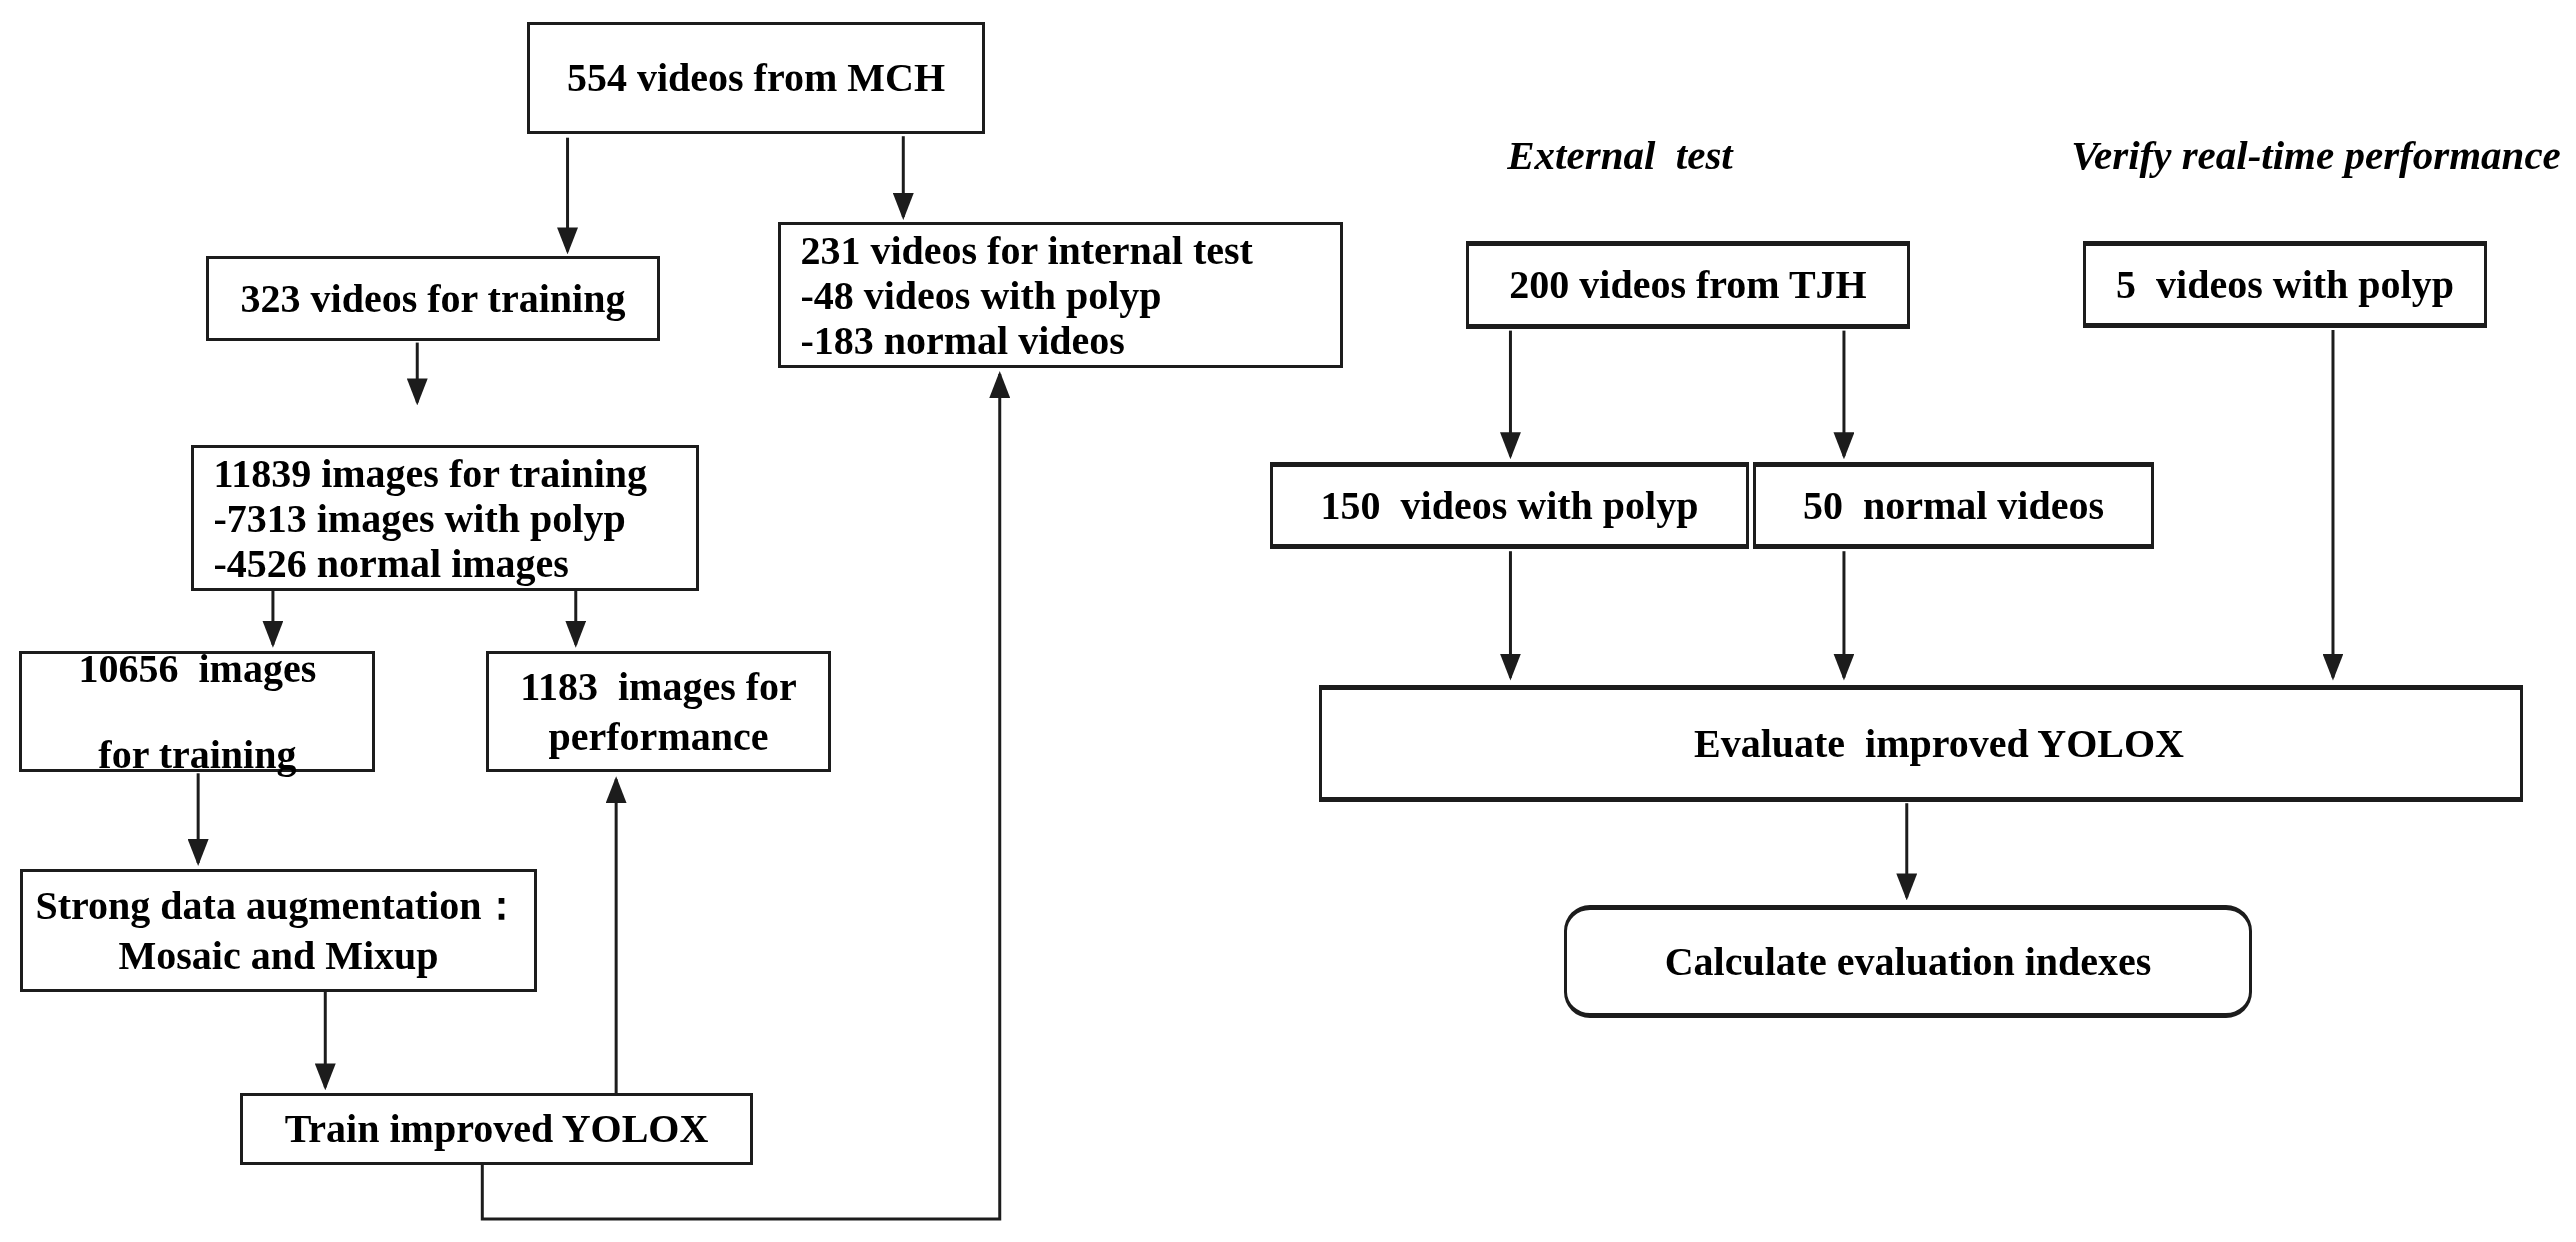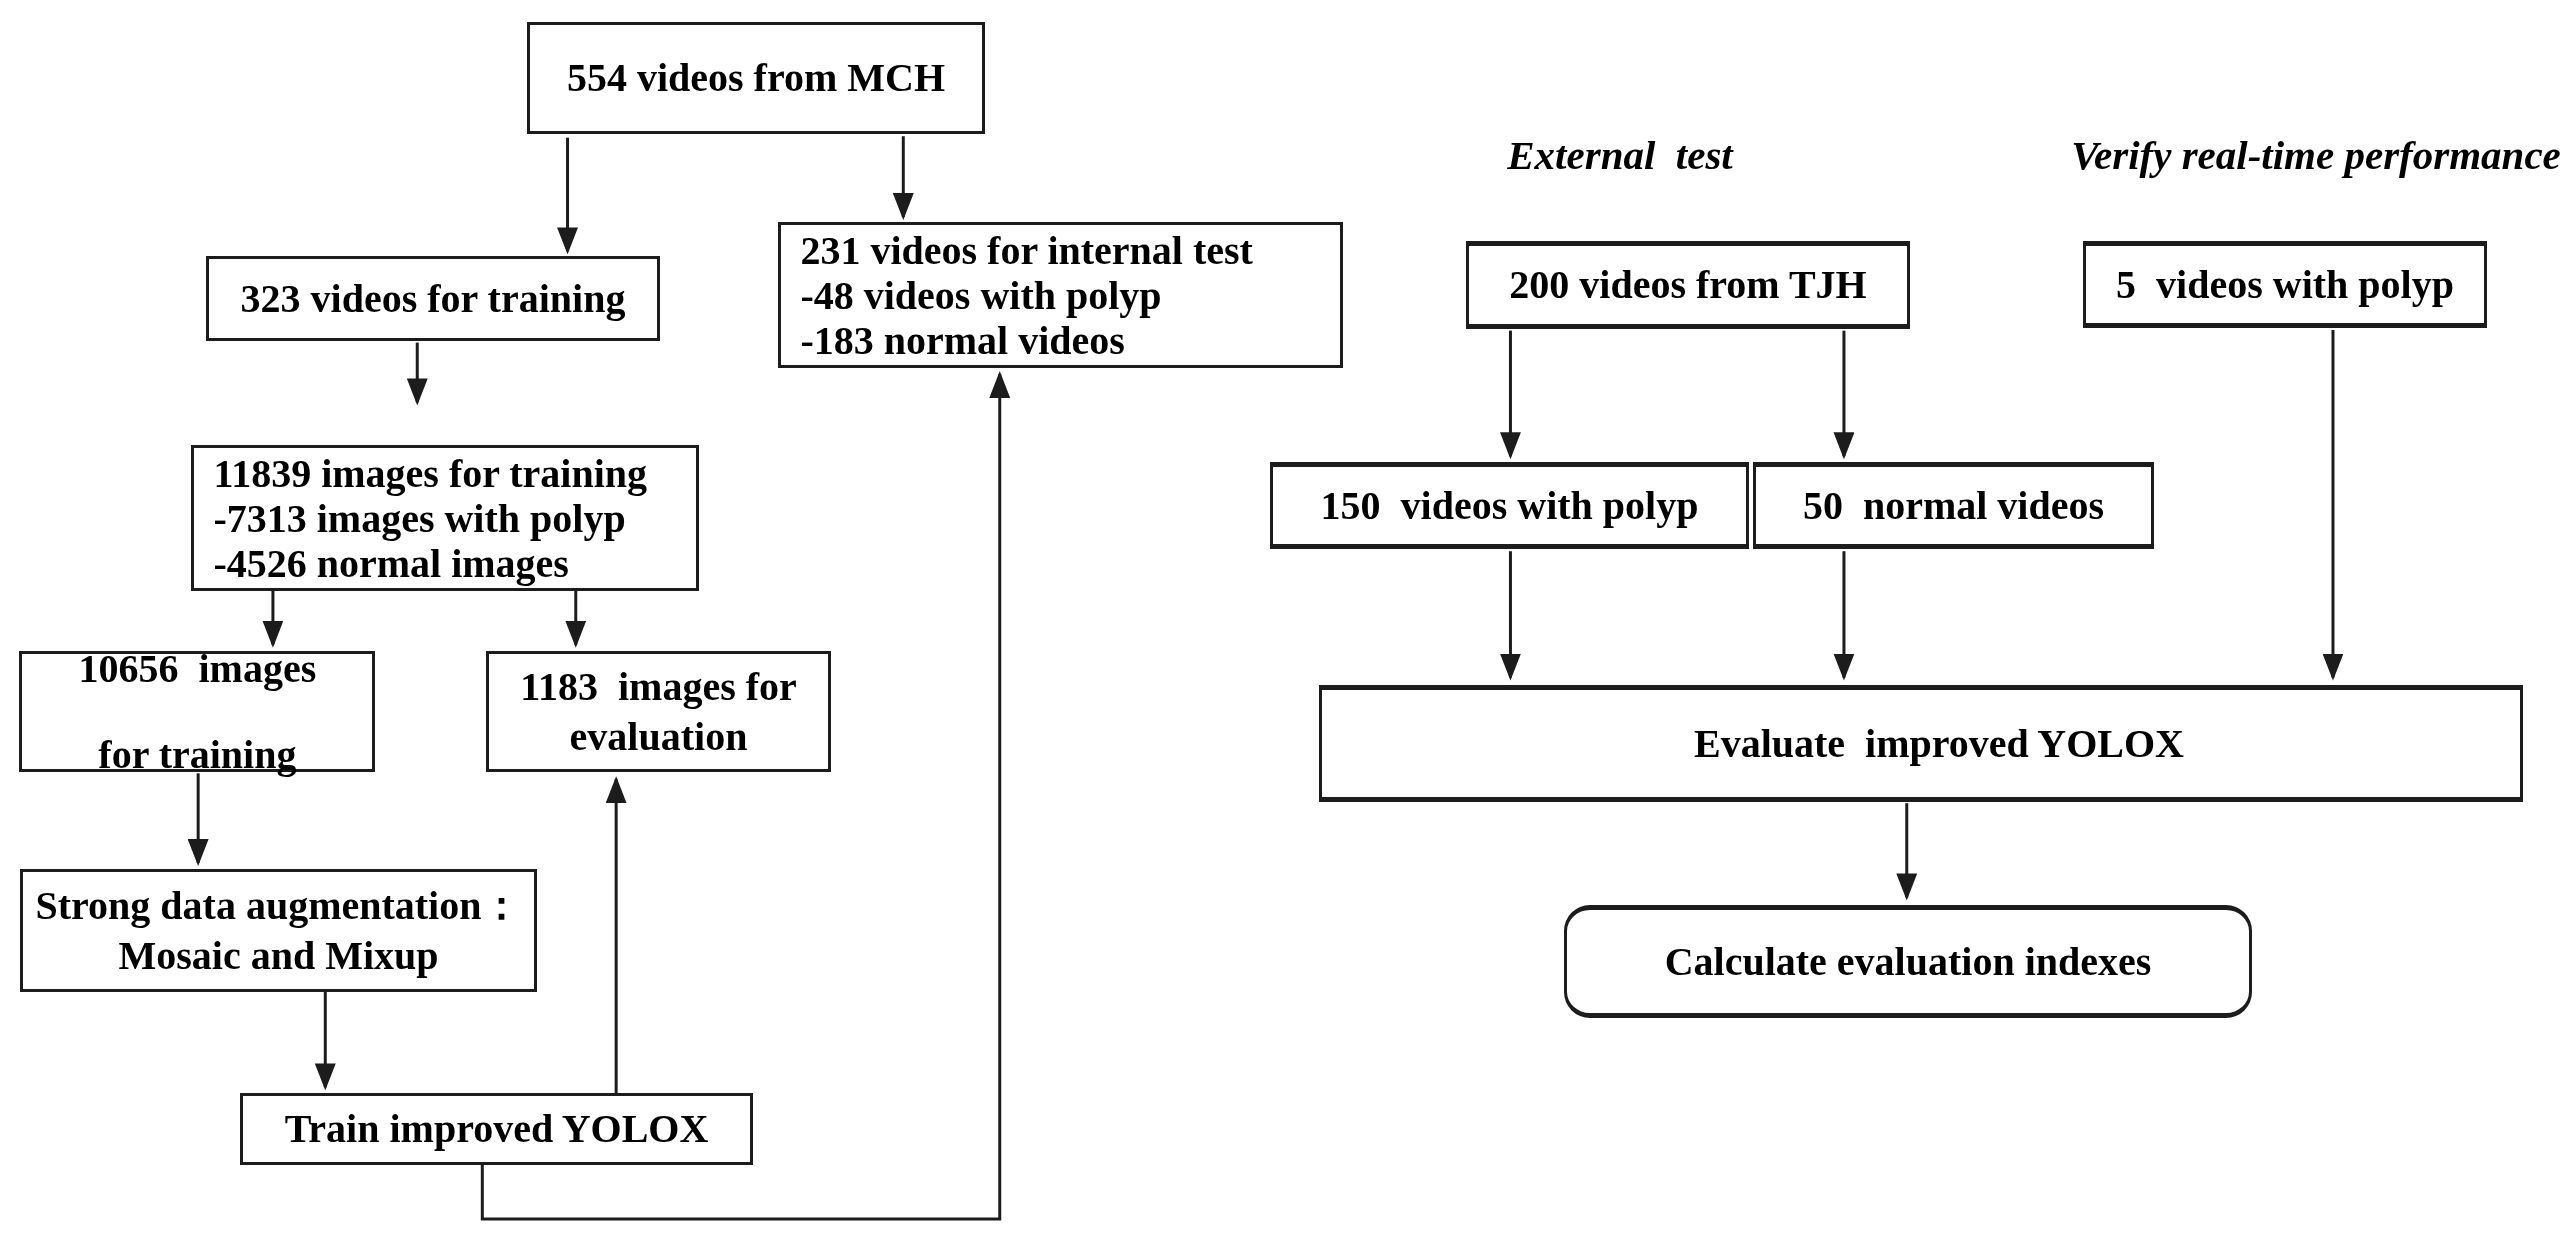--- a/index.html
+++ b/index.html
@@ -113,21 +113,21 @@
     <div class="ln">-4526 normal images</div>
   </div>
 
   <div class="box lines2" style="left:19.4px;top:651px;width:356px;height:121px;gap:36px;">
     <div class="ln">10656  images</div>
     <div class="ln">for training</div>
   </div>
 
   <div class="box lines2" style="left:486px;top:651px;width:345px;height:121px;">
     <div class="ln">1183  images for</div>
-    <div class="ln">evaluation</div>
+    <div class="ln">performance</div>
   </div>
 
   <div class="box lines2" style="left:20px;top:869px;width:517px;height:123px;">
     <div class="ln">Strong data augmentation：</div>
     <div class="ln">Mosaic and Mixup</div>
   </div>
 
   <div class="box" style="left:240px;top:1093px;width:513px;height:72px;">
     <div class="ln">Train improved YOLOX</div>
   </div>

